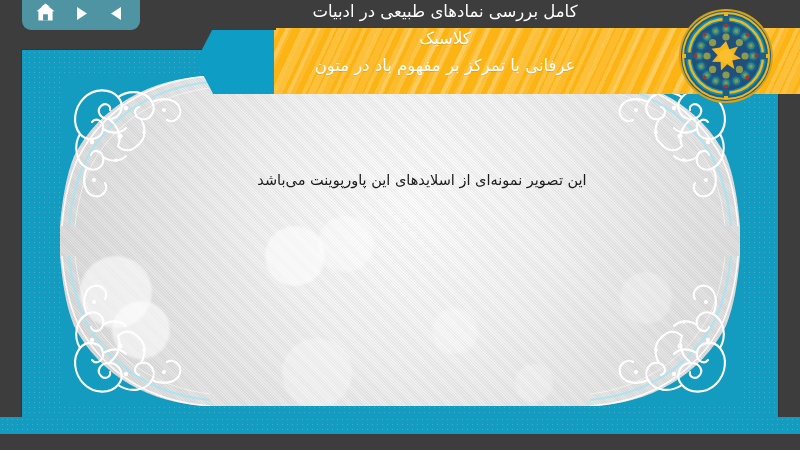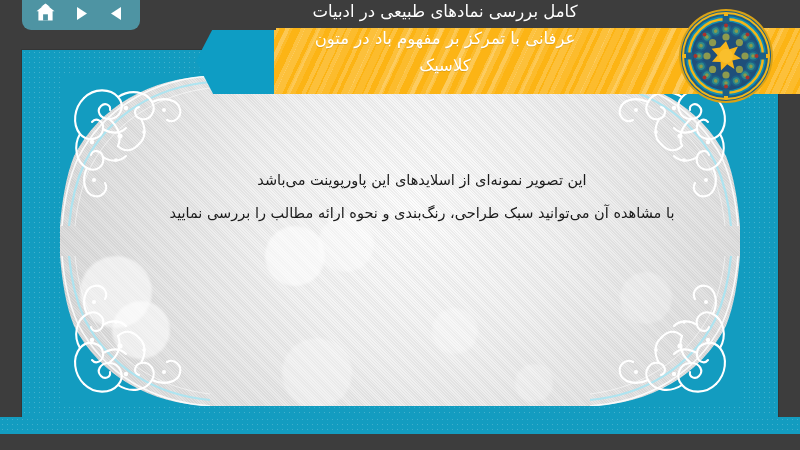--- a/index.html
+++ b/index.html
@@ -158,22 +158,22 @@
   </div>
 
   <div class="ribbon-tail-dark"></div>
   <div class="ribbon-tail"></div>
   <div class="ribbon">
     <div class="ribbon-chev"></div>
   </div>
 
   <div class="title-text">
     <span class="tl">کامل بررسی نمادهای طبیعی در ادبیات</span>
+    <span class="tl">کلاسیک</span>
     <span class="tl">عرفانی با تمرکز بر مفهوم باد در متون</span>
-    <span class="tl">کلاسیک</span>
   </div>
 
   <div class="medallion">
     <svg viewBox="0 0 96 96" aria-hidden="true">
       <defs>
         <g id="petal">
           <circle cx="0" cy="0" r="5.6" fill="#1c5f86"></circle>
           <circle cx="0" cy="0" r="3.6" fill="#2e8a8a"></circle>
           <circle cx="0" cy="0" r="1.8" fill="#8a9a4a"></circle>
         </g>
@@ -415,21 +415,20 @@
             <circle cx="104" cy="34" r="2"></circle>
             <circle cx="34" cy="104" r="2"></circle>
             <circle cx="84" cy="56" r="1.8"></circle>
             <circle cx="56" cy="84" r="1.8"></circle>
           </g>
         </svg>
       </div>
 
       <div class="body-text">
         <span class="bl">این تصویر نمونه‌ای از اسلایدهای این پاورپوینت می‌باشد</span>
-        <span class="bl">با مشاهده آن می‌توانید سبک طراحی، رنگ‌بندی و نحوه ارائه مطالب را بررسی نمایید</span>
       </div>
     </div>
   </div>
 
   <div class="teal-band"></div>
   <div class="dark-footer"></div>
 
 </div>
 
 </body></html>

